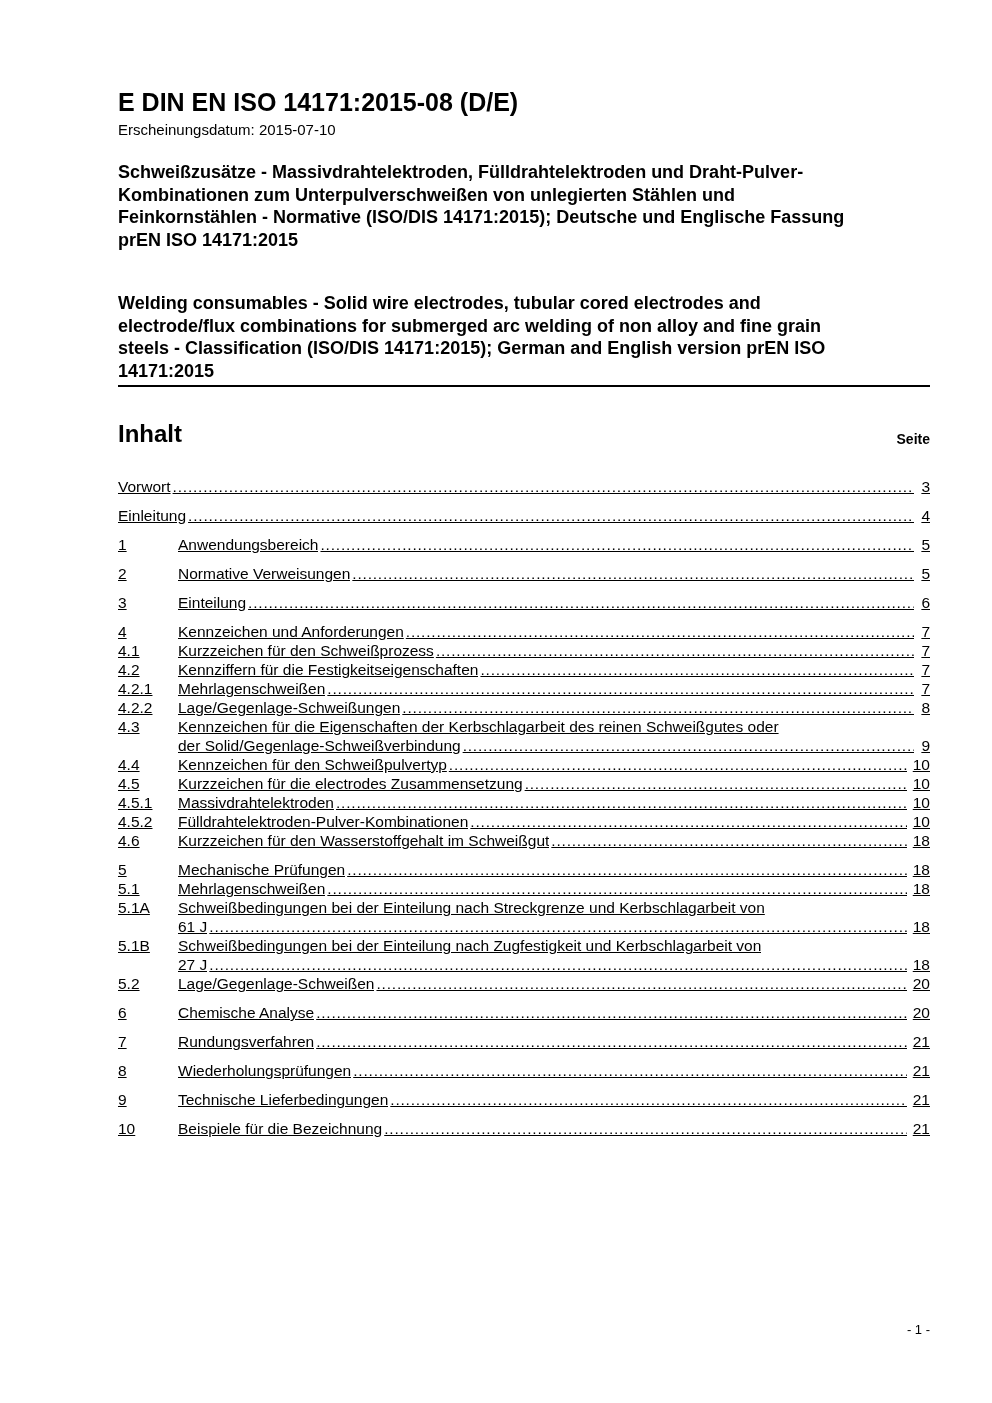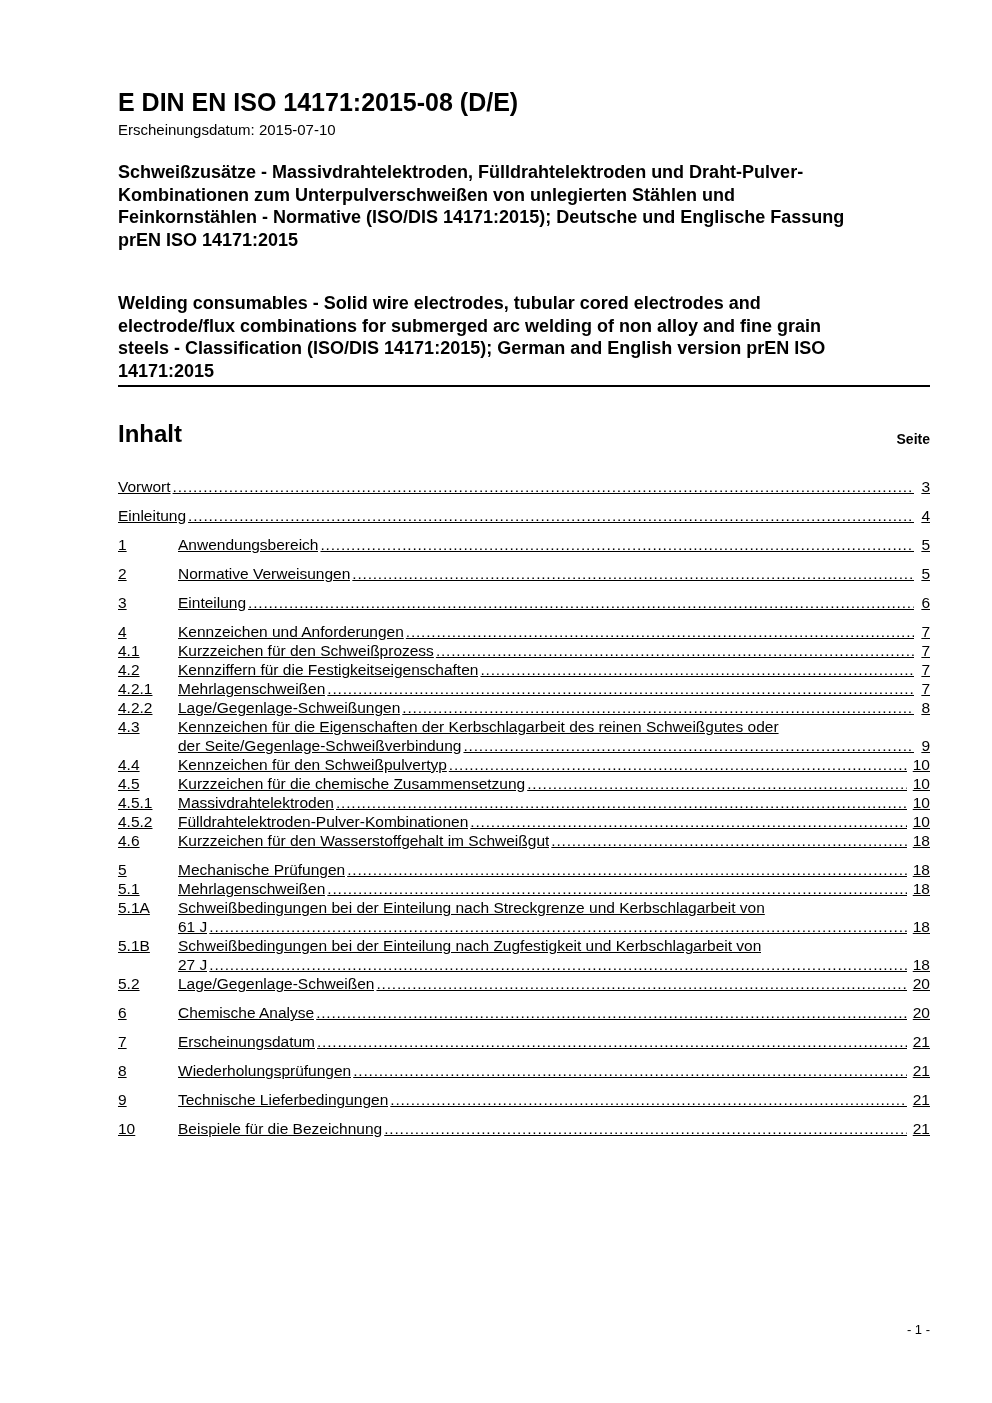--- a/index.html
+++ b/index.html
@@ -166,37 +166,37 @@
           <span class="toc-page">8</span>
         </div>
       </div>
       <div class="toc-entry">
         <div class="toc-line">
           <span class="toc-num">4.3</span>
           <span class="toc-text">Kennzeichen für die Eigenschaften der Kerbschlagarbeit des reinen Schweißgutes oder</span>
         </div>
         <div class="toc-line">
           <span class="toc-num"></span>
-          <span class="toc-text">der Seite/Gegenlage-Schweißverbindung</span>
+          <span class="toc-text">der Solid/Gegenlage-Schweißverbindung</span>
           <span class="toc-dots"></span>
           <span class="toc-page">9</span>
         </div>
       </div>
       <div class="toc-entry">
         <div class="toc-line">
           <span class="toc-num">4.4</span>
           <span class="toc-text">Kennzeichen für den Schweißpulvertyp</span>
           <span class="toc-dots"></span>
           <span class="toc-page">10</span>
         </div>
       </div>
       <div class="toc-entry">
         <div class="toc-line">
           <span class="toc-num">4.5</span>
-          <span class="toc-text">Kurzzeichen für die chemische Zusammensetzung</span>
+          <span class="toc-text">Kurzzeichen für die electrodes Zusammensetzung</span>
           <span class="toc-dots"></span>
           <span class="toc-page">10</span>
         </div>
       </div>
       <div class="toc-entry">
         <div class="toc-line">
           <span class="toc-num">4.5.1</span>
           <span class="toc-text">Massivdrahtelektroden</span>
           <span class="toc-dots"></span>
           <span class="toc-page">10</span>
@@ -270,21 +270,21 @@
         <div class="toc-line">
           <span class="toc-num">6</span>
           <span class="toc-text">Chemische Analyse</span>
           <span class="toc-dots"></span>
           <span class="toc-page">20</span>
         </div>
       </div>
       <div class="toc-entry spaced">
         <div class="toc-line">
           <span class="toc-num">7</span>
-          <span class="toc-text">Erscheinungsdatum</span>
+          <span class="toc-text">Rundungsverfahren</span>
           <span class="toc-dots"></span>
           <span class="toc-page">21</span>
         </div>
       </div>
       <div class="toc-entry spaced">
         <div class="toc-line">
           <span class="toc-num">8</span>
           <span class="toc-text">Wiederholungsprüfungen</span>
           <span class="toc-dots"></span>
           <span class="toc-page">21</span>

